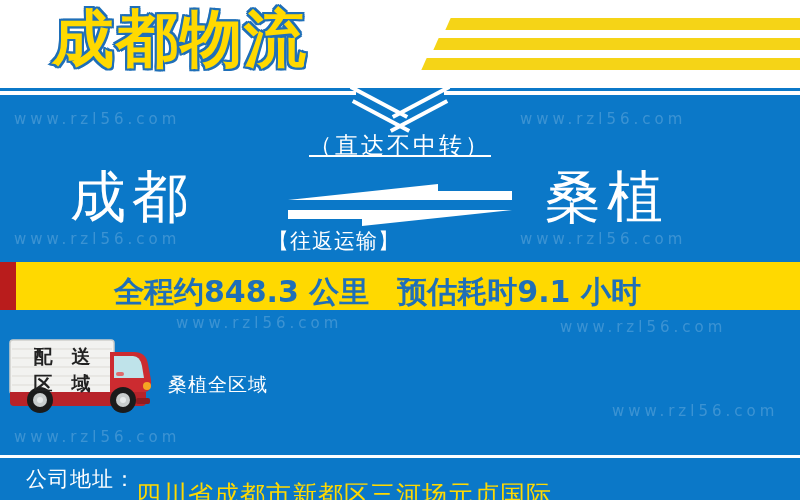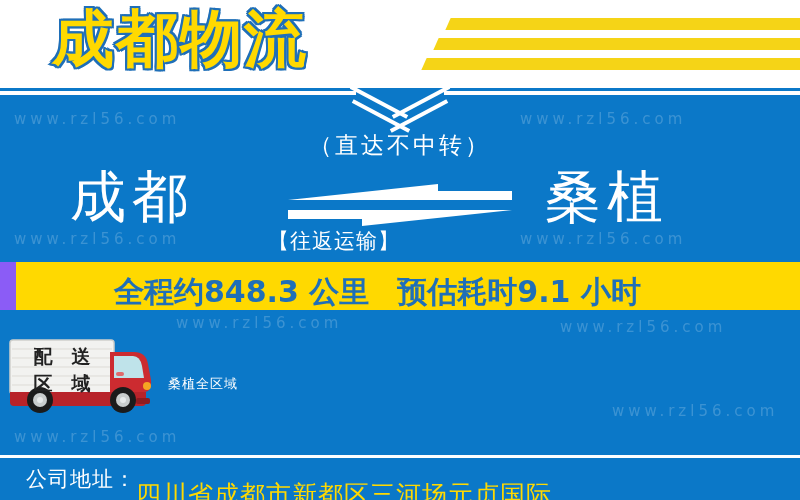--- a/index.html
+++ b/index.html
@@ -1,21 +1,21 @@
 <!DOCTYPE html>
 <html><head>
 <meta charset="utf-8">
 <style>
   html,body{margin:0;padding:0;}
   body{
     width:800px;height:500px;overflow:hidden;
     font-family:"DejaVu Sans","Liberation Sans",sans-serif;
     background:#0b78c8;
   }
-  #banner{position:relative;width:800px;height:500px;overflow:hidden;background:#8b5cf6;}
+  #banner{position:relative;width:800px;height:500px;overflow:hidden;background:#b91c1c;}
 
   
   .header{position:absolute;left:0;top:0;width:800px;height:88px;background:#ffffff;overflow:hidden;}
   .title{
     position:absolute;left:52px;top:2px;
     font-size:62px;line-height:74px;font-weight:bold;
     color:#ffd900;letter-spacing:2px;white-space:nowrap;
     -webkit-text-stroke:3px #1f6fb8;
     paint-order:stroke fill;
     text-shadow:
@@ -35,21 +35,21 @@
   .ch-h-l{left:0;top:3px;width:356px;height:4px;}
   .ch-h-r{left:444px;top:3px;width:356px;height:4px;}
   .ch-d{position:absolute;width:64px;height:4px;background:#ffffff;}
   .ch-d.a{left:347px;top:12px;transform:rotate(28deg);}
   .ch-d.b{left:389px;top:12px;transform:rotate(-28deg);}
   .ch-d.c{left:349px;top:26px;transform:rotate(28deg);}
   .ch-d.d{left:387px;top:26px;transform:rotate(-28deg);}
 
   .direct{
     position:absolute;left:0;top:42px;width:800px;text-align:center;
-    color:#ffffff;font-size:23px;line-height:30px;letter-spacing:3px;white-space:nowrap;
+    color:#ffffff;font-size:23px;line-height:30px;letter-spacing:3px;white-space:nowrap;text-decoration:underline;
   }
 
   .city{
     position:absolute;top:76px;color:#ffffff;font-size:56px;line-height:66px;
     letter-spacing:6px;white-space:nowrap;font-weight:normal;
   }
   .city.from{left:70px;}
   .city.to{left:545px;}
 
   .arrows{position:absolute;left:288px;top:96px;width:224px;height:42px;}
@@ -69,21 +69,21 @@
     color:#1f6fb8;font-size:30px;line-height:36px;font-weight:bold;white-space:nowrap;
   }
   .stat.dist{margin-left:98px;}
   .stat.time{margin-left:28px;}
 
   
   .lower{position:absolute;left:0;top:310px;width:800px;height:148px;background:#0b78c8;overflow:hidden;}
 
   .truck{position:absolute;left:6px;top:26px;width:148px;height:78px;}
   .area-text{
-    position:absolute;left:168px;top:62px;color:#ffffff;font-size:13px;
+    position:absolute;left:168px;top:62px;color:#ffffff;font-size:19px;
     line-height:24px;letter-spacing:1px;white-space:nowrap;
   }
   .box-label{
     position:absolute;left:18px;top:6px;width:76px;height:56px;
     display:flex;flex-wrap:wrap;align-content:center;justify-content:center;
     color:#222;font-size:19px;line-height:27px;font-weight:bold;
   }
   .box-label span{width:38px;text-align:center;}
 
   

